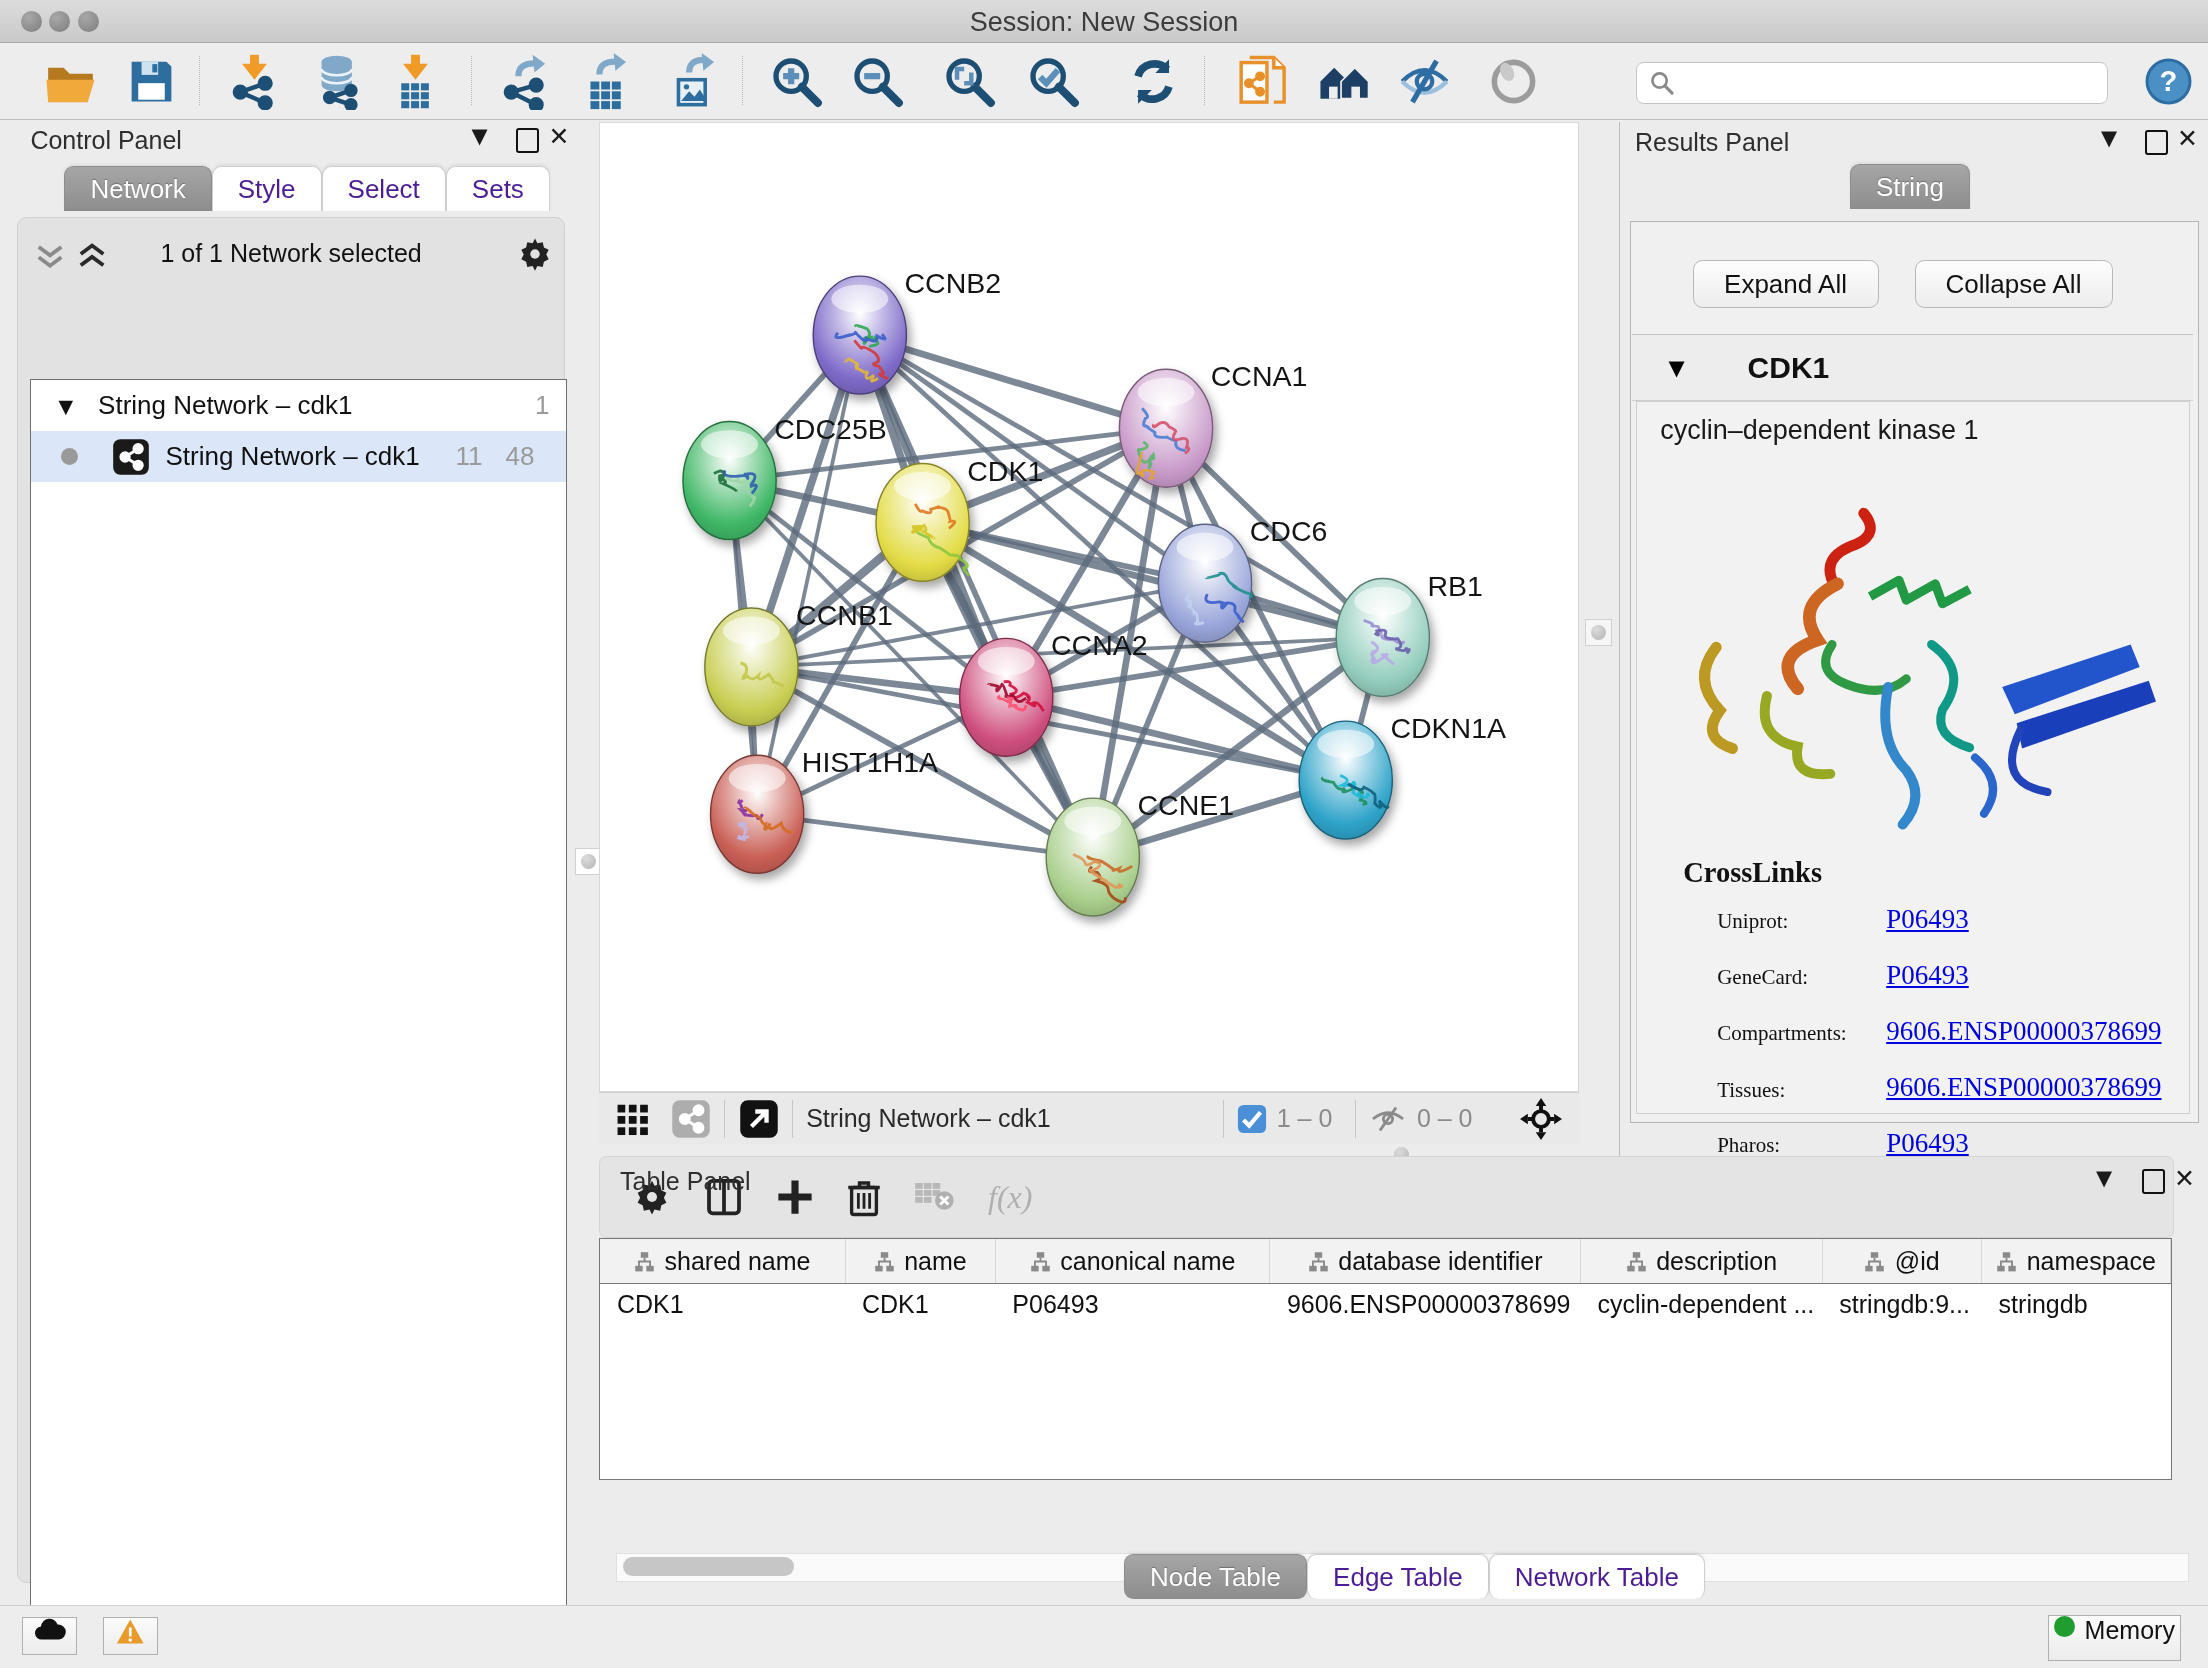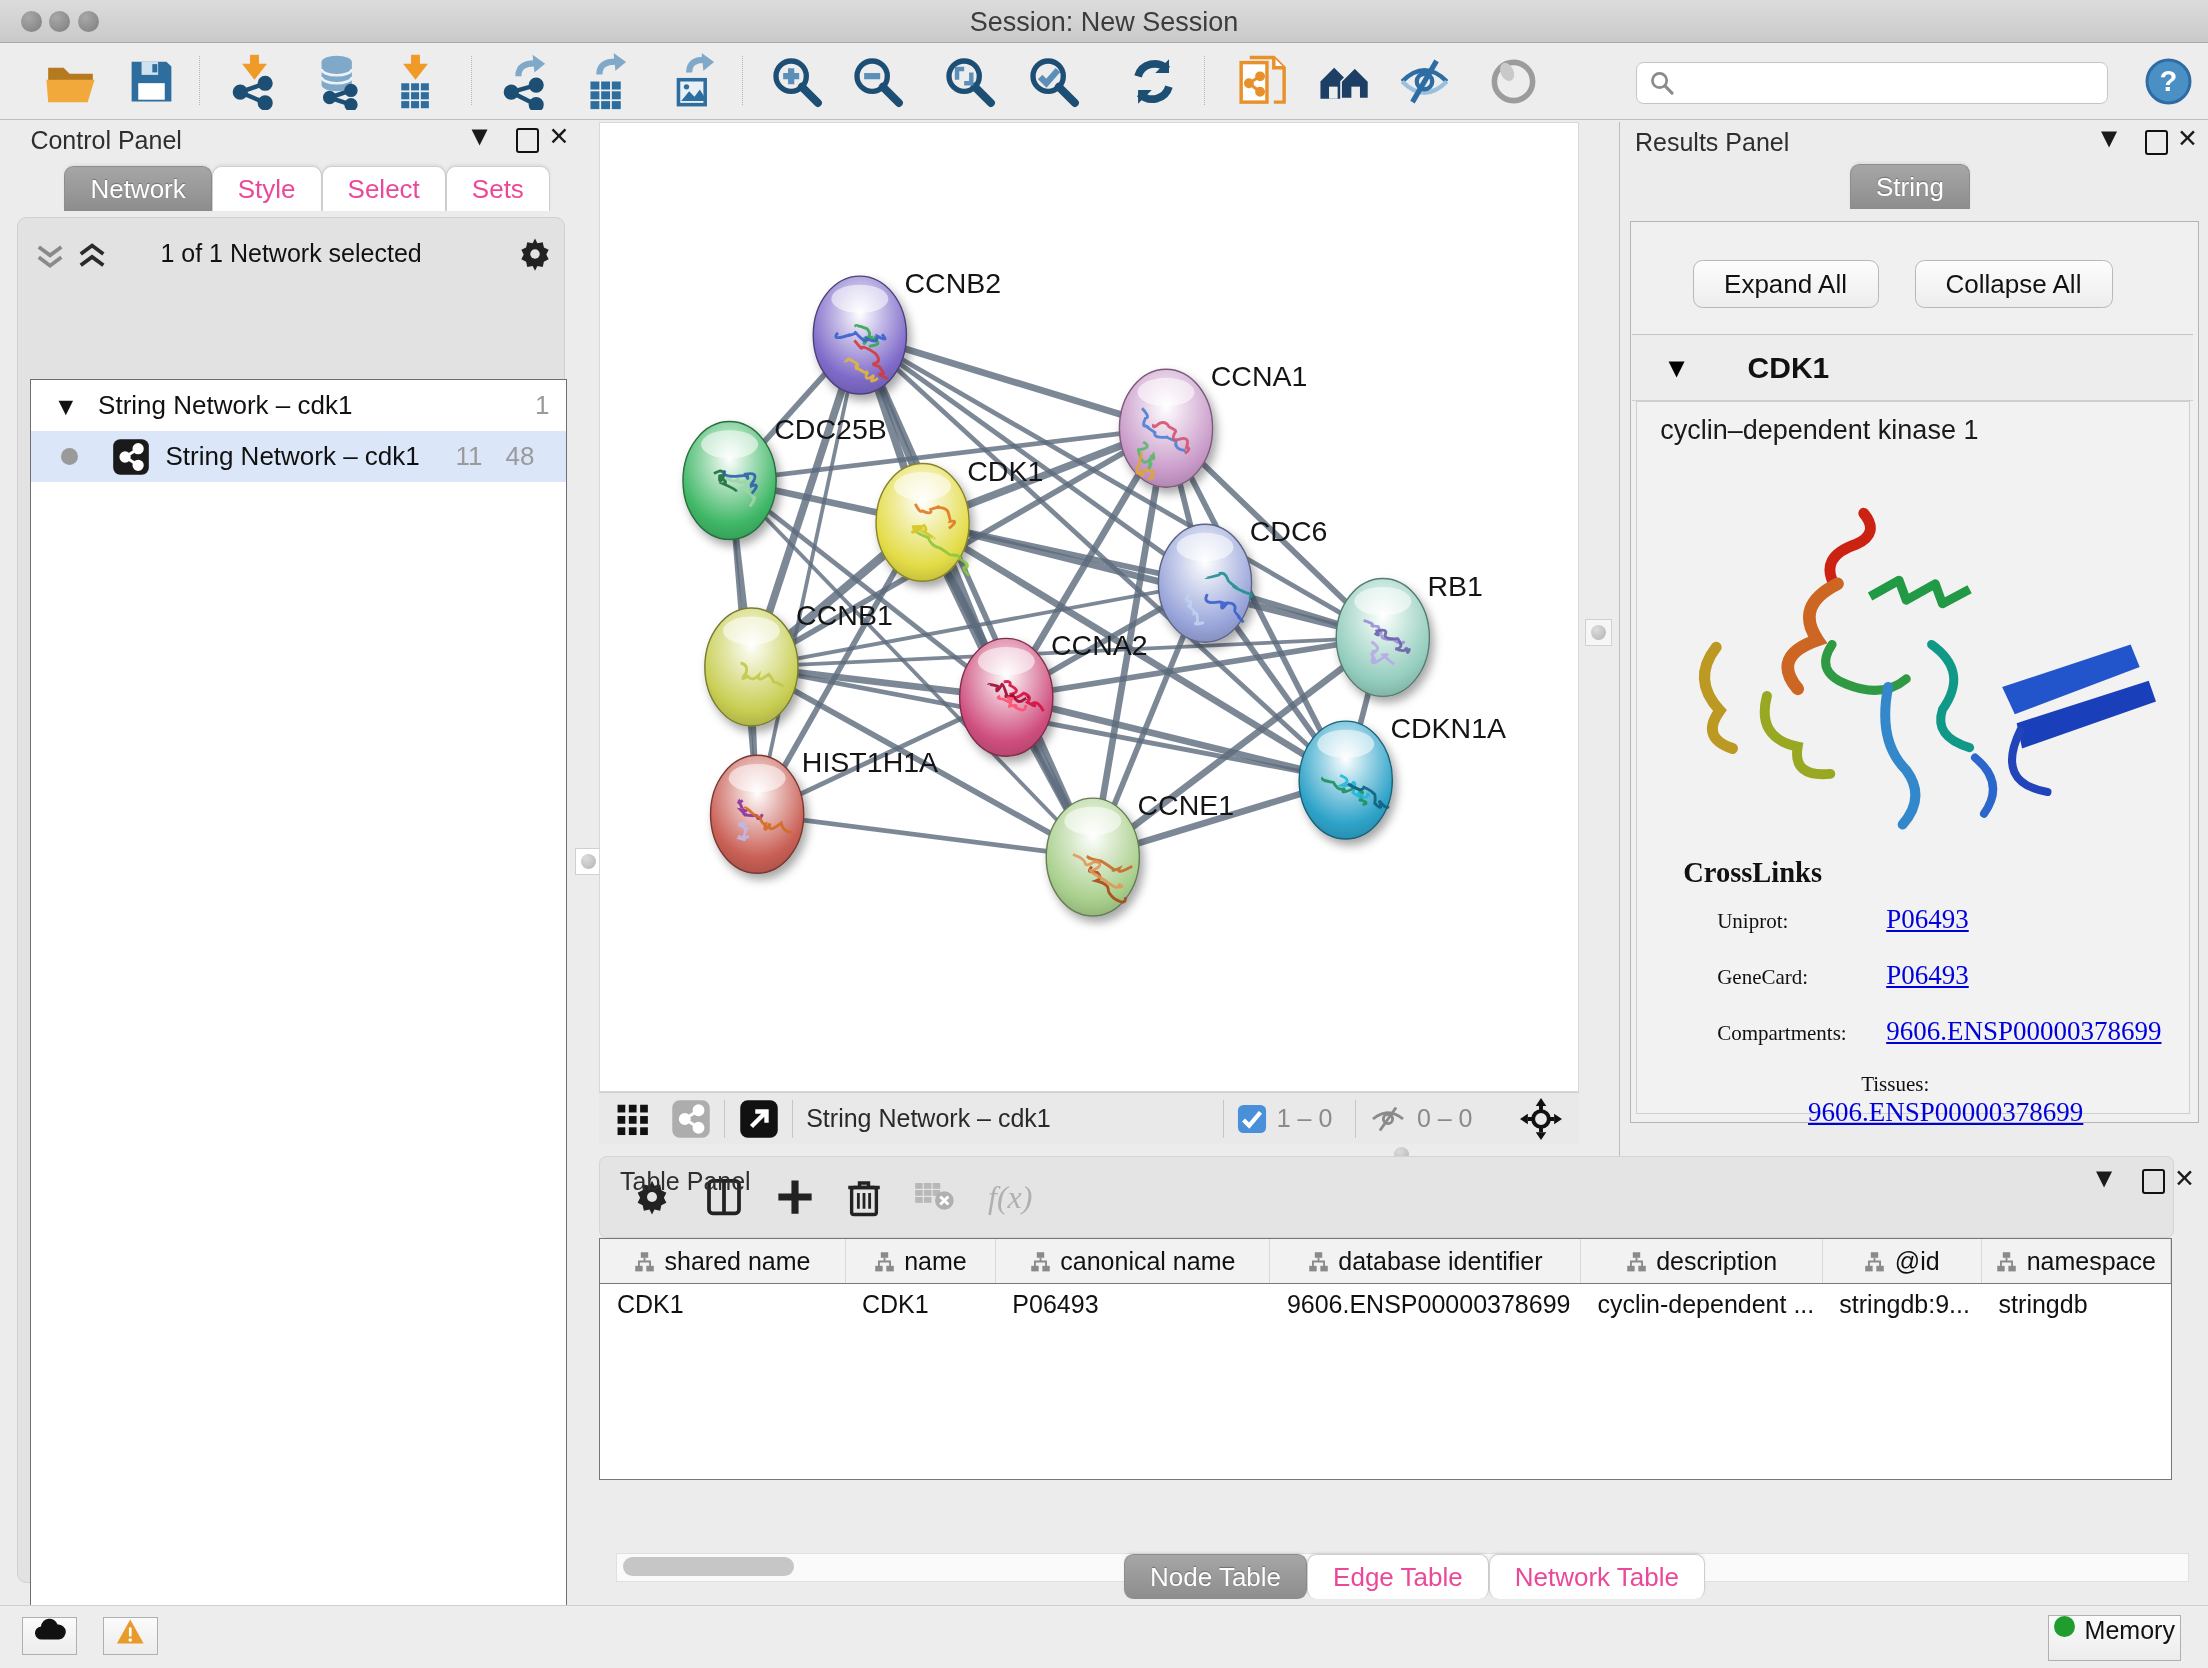--- a/index.html
+++ b/index.html
@@ -11,21 +11,21 @@
   #window-title{width:100%;text-align:center;top:6.7px;font-size:27px;color:#3c3c3c;}
   
   #toolbar{left:0;top:43px;width:2208px;height:76px;background:#ededed;border-bottom:1px solid #bfbfbf;}
   .tbtn{width:65px;height:65px;top:5.7px;display:flex;align-items:center;justify-content:center;}
   .tsep{top:13.3px;width:0;height:49px;border-left:1.9px dotted #b5b5b5;}
   #search-box{left:1636px;top:19px;width:470px;height:40px;background:#fff;border:1.9px solid #c4c4c4;border-radius:7.6px;display:flex;align-items:center;}
   #search-input{border:none;outline:none;font-size:23px;flex:1;background:transparent;height:34px;}
   
   .panel-title{font-size:25px;color:#2e2e2e;}
   .pctl{font-size:25px;color:#1a1a1a;}
-  .tab{display:inline-block;box-sizing:border-box;text-align:center;font-size:26px;padding:6.7px 25px;border:1px solid #cfcfcf;border-bottom:none;border-radius:9.5px 9.5px 0 0;background:#fff;color:#ec4899;box-shadow:0 -1.9px 2.9px rgba(0,0,0,0.06);}
+  .tab{display:inline-block;box-sizing:border-box;text-align:center;font-size:26px;padding:6.7px 25px;border:1px solid #cfcfcf;border-bottom:none;border-radius:9.5px 9.5px 0 0;background:#fff;color:#4c1d95;box-shadow:0 -1.9px 2.9px rgba(0,0,0,0.06);}
   .tab.active{background:linear-gradient(#a6a6a6,#8d8d8d);color:#fff;border-color:#8d8d8d;text-shadow:0 -1px 1px rgba(0,0,0,.3);}
   .btab{border-radius:9.5px 9.5px 9.5px 9.5px;}
   
   #control-panel{left:11.4px;top:122px;width:557px;height:1462px;}
   #ctrl-content{left:5.7px;top:95px;width:546px;height:1364px;background:#e2e2e2;border:1px solid #cfcfcf;border-radius:9.5px;}
   #net-tree{left:12.4px;top:161px;width:537px;height:1296px;background:#fff;border:1.9px solid #6e6e6e;box-sizing:border-box;}
   .tree-row{position:relative;height:51px;display:flex;align-items:center;font-size:26px;color:#111;}
   .tree-row.selected{background:#dbe7f8;}
   .tree-count{color:#9a9a9a;}
   
@@ -620,21 +620,21 @@
                 <a class="xl-link" href="#">P06493</a>
               </div>
               <div style="display: flex; margin-bottom: 25px; align-items: baseline;">
                 <span class="xl-label" style="width: 169px;">GeneCard:</span>
                 <a class="xl-link" href="#">P06493</a>
               </div>
               <div style="display: flex; margin-bottom: 25px; align-items: baseline;">
                 <span class="xl-label" style="width: 169px;">Compartments:</span>
                 <a class="xl-link" href="#">9606.ENSP00000378699</a>
               </div>
-              <div style="display: flex; margin-bottom: 25px; align-items: center; flex-direction: column;">
+              <div style="display: flex; margin-bottom: 25px; align-items: flex-end;">
                 <span class="xl-label" style="width: 169px;">Tissues:</span>
                 <a class="xl-link" href="#">9606.ENSP00000378699</a>
               </div>
               <div style="display: flex; margin-bottom: 25px; align-items: baseline;">
                 <span class="xl-label" style="width: 169px;">Pharos:</span>
                 <a class="xl-link" href="#">P06493</a>
               </div>
             </div>
         </div>
       </div>

